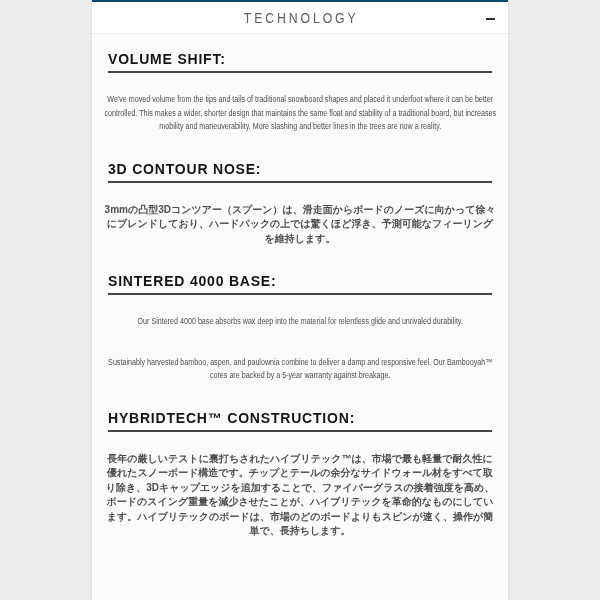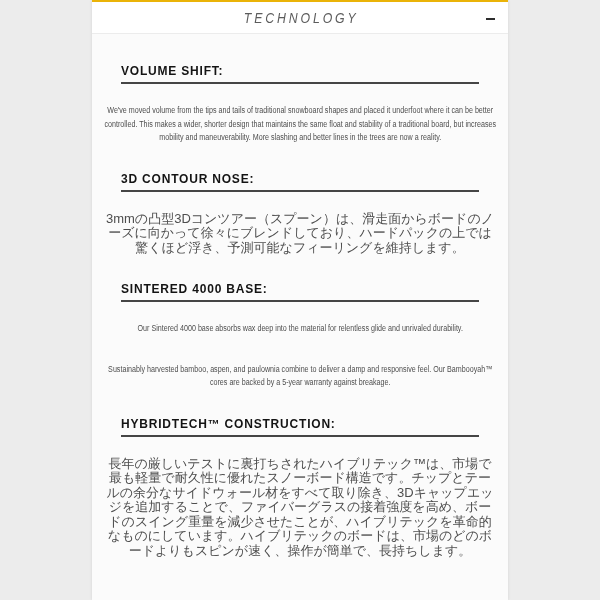--- a/index.html
+++ b/index.html
@@ -13,28 +13,27 @@
   .card {
     width: 416px;
     margin: 0 auto;
     min-height: 600px;
     background: #fbfbfb;
     box-shadow: 0 0 3px rgba(0,0,0,0.10);
   }
   .accordion-header {
     position: relative;
     background: #ffffff;
-    border-top: 2px solid #eab308;
+    border-top: 2px solid #0c4a6e;
     border-bottom: 1px solid #ececec;
     height: 34px;
     display: flex;
     align-items: center;
     justify-content: center;
     cursor: pointer;
-    font-style: italic;
   }
   .accordion-title {
     font-size: 15px;
     letter-spacing: 3.5px;
     padding-left: 3.5px; 
     color: #5c5c5c;
     white-space: nowrap;
     transform: scaleX(0.82);
     transform-origin: 50% 50%;
   }
@@ -45,22 +44,22 @@
     width: 9px;
     height: 2px;
     background: #2d2d2d;
   }
   .content {
     padding: 13px 12px 0 12px;
     background: #fbfbfb;
   }
   .tech-section { margin-bottom: 27px; }
   .sec-heading {
-    margin: 17px;
-    font-size: 12px;
+    margin: 4px;
+    font-size: 14px;
     font-weight: bold;
     letter-spacing: 0.8px;
     color: #141414;
     padding-bottom: 4px;
     border-bottom: 2px solid #454545;
     text-transform: uppercase;
   }
   .sec-body {
     margin: 20px 0 0 0;
     text-align: center;
@@ -68,22 +67,23 @@
   }
   .sec-body.latin {
     font-size: 8.5px;
     line-height: 13.5px;
     width: 119%;
     margin-left: -9.5%;
     transform: scaleX(0.84);
     transform-origin: 50% 0;
   }
   .sec-body.jp {
-    font-size: 13px;
+    font-size: 10px;
     line-height: 14.5px;
+    font-weight: bold;
   }
 </style>
 </head>
 <body>
 
 <div class="page">
   <div class="card">
 
     <div class="accordion-header">
       <span class="accordion-title">TECHNOLOGY</span>

